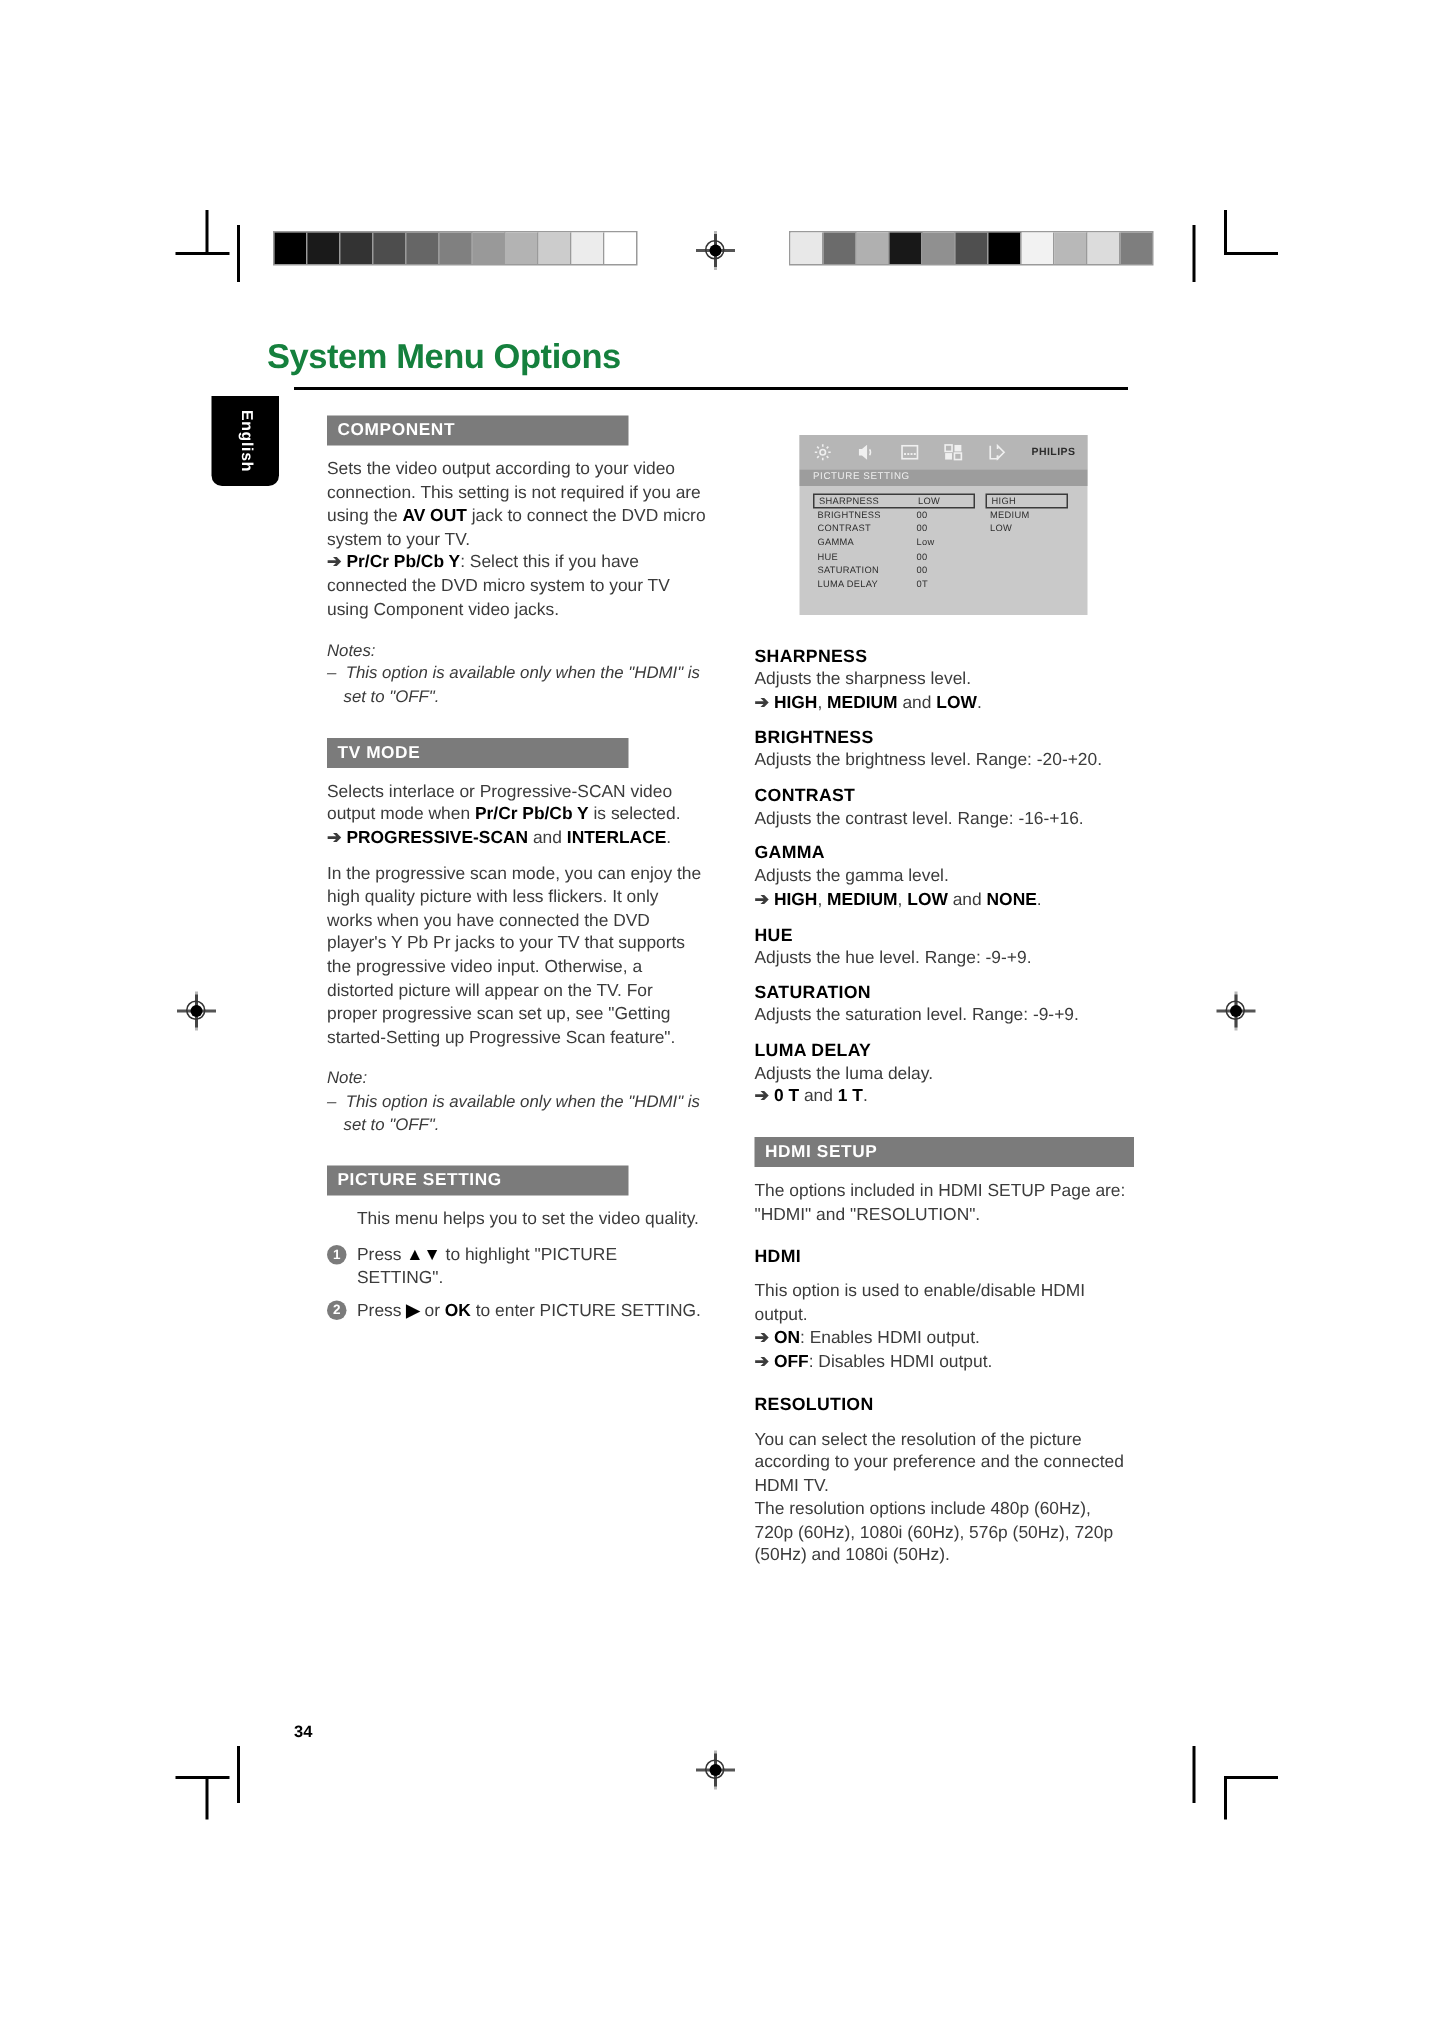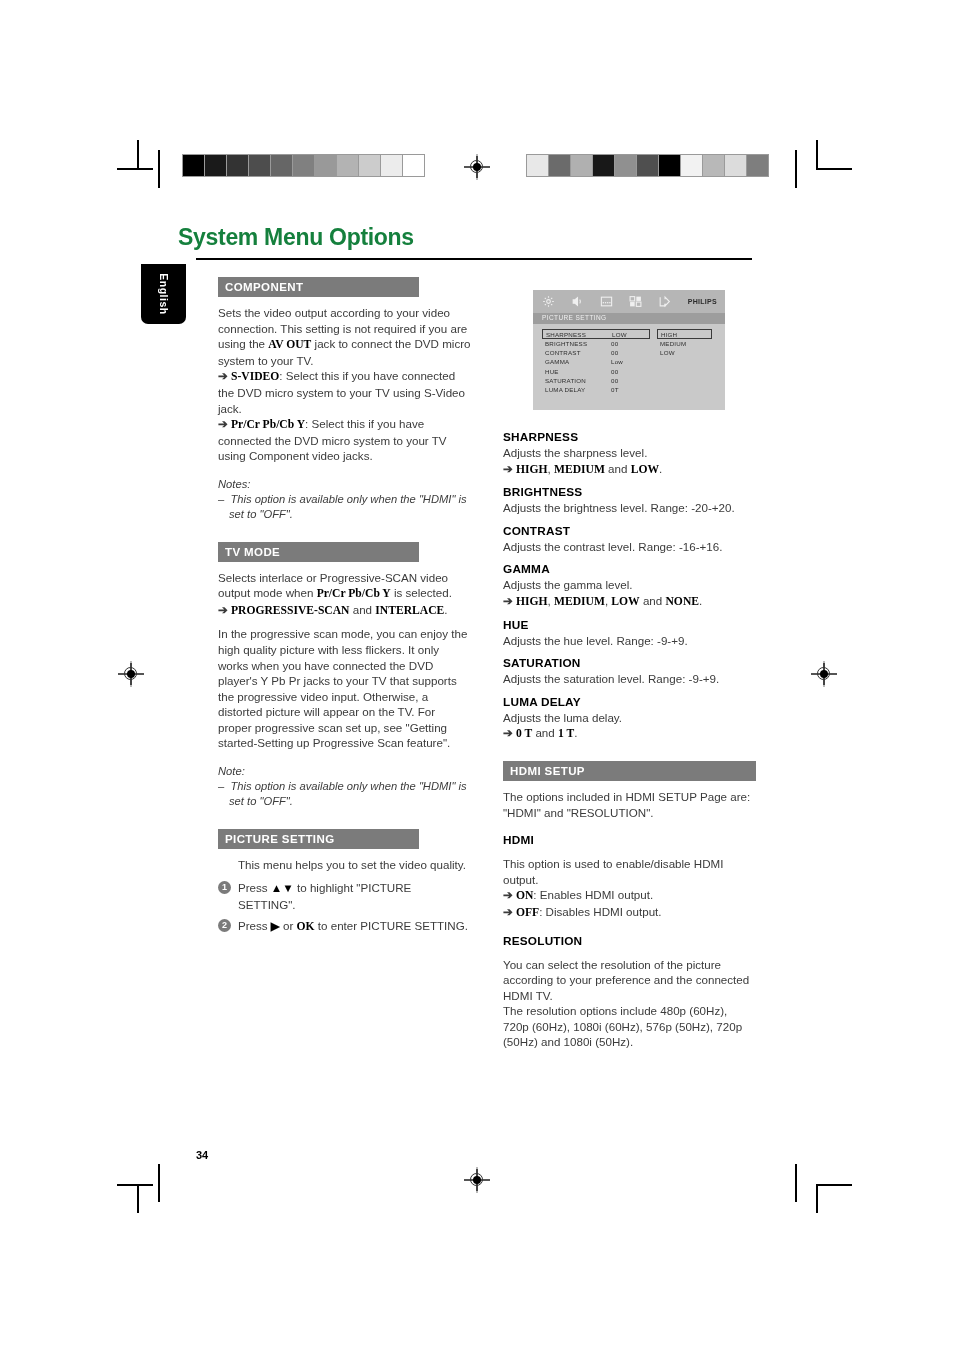--- a/index.html
+++ b/index.html
@@ -148,21 +148,21 @@
     line-height: 15.6px;
     margin: 0 0 0 0;
     color: #3b3b3b;
     text-align: left;
   }
   p.body + p.body { margin-top: 0; }
   .gap { height: 13px; }
   .gap-sm { height: 8px; }
   .gap-lg { height: 19px; }
 
-  b.k { color: #000; font-weight: bold; font-family: Liberation Serif, serif; }
+  b.k { color: #000; font-weight: bold; }
   .arrow { font-weight: bold; color: #3b3b3b; }
 
   .note {
     font-size: 11.2px;
     line-height: 15.2px;
     font-style: italic;
     color: #3b3b3b;
   }
   .note .hang {
     display: block;
@@ -371,21 +371,20 @@
 </div>
 
 <div class="page-number">34</div>
 
 <div class="col col-left">
 
   <div class="section-bar w-left">COMPONENT</div>
 
   <p class="body"><span>Sets the video output according to your video connection. This setting is not required if you are using the </span><b class="k">AV OUT</b><span> jack to connect the DVD micro system to your TV.</span></p>
 
-  <p class="body"><span class="arrow">➔</span> <b class="k">S-VIDEO</b><span>: Select this if you have connected the DVD micro system to your TV using S-Video jack.</span></p>
 
   <p class="body"><span class="arrow">➔</span> <b class="k">Pr/Cr Pb/Cb Y</b><span>: Select this if you have connected the DVD micro system to your TV using Component video jacks.</span></p>
 
   <div class="gap"></div>
 
   <div class="note">
     <div>Notes:</div>
     <span class="hang">–&nbsp;&nbsp;<span>This option is available only when the "HDMI" is set to "OFF".</span></span>
   </div>
 

